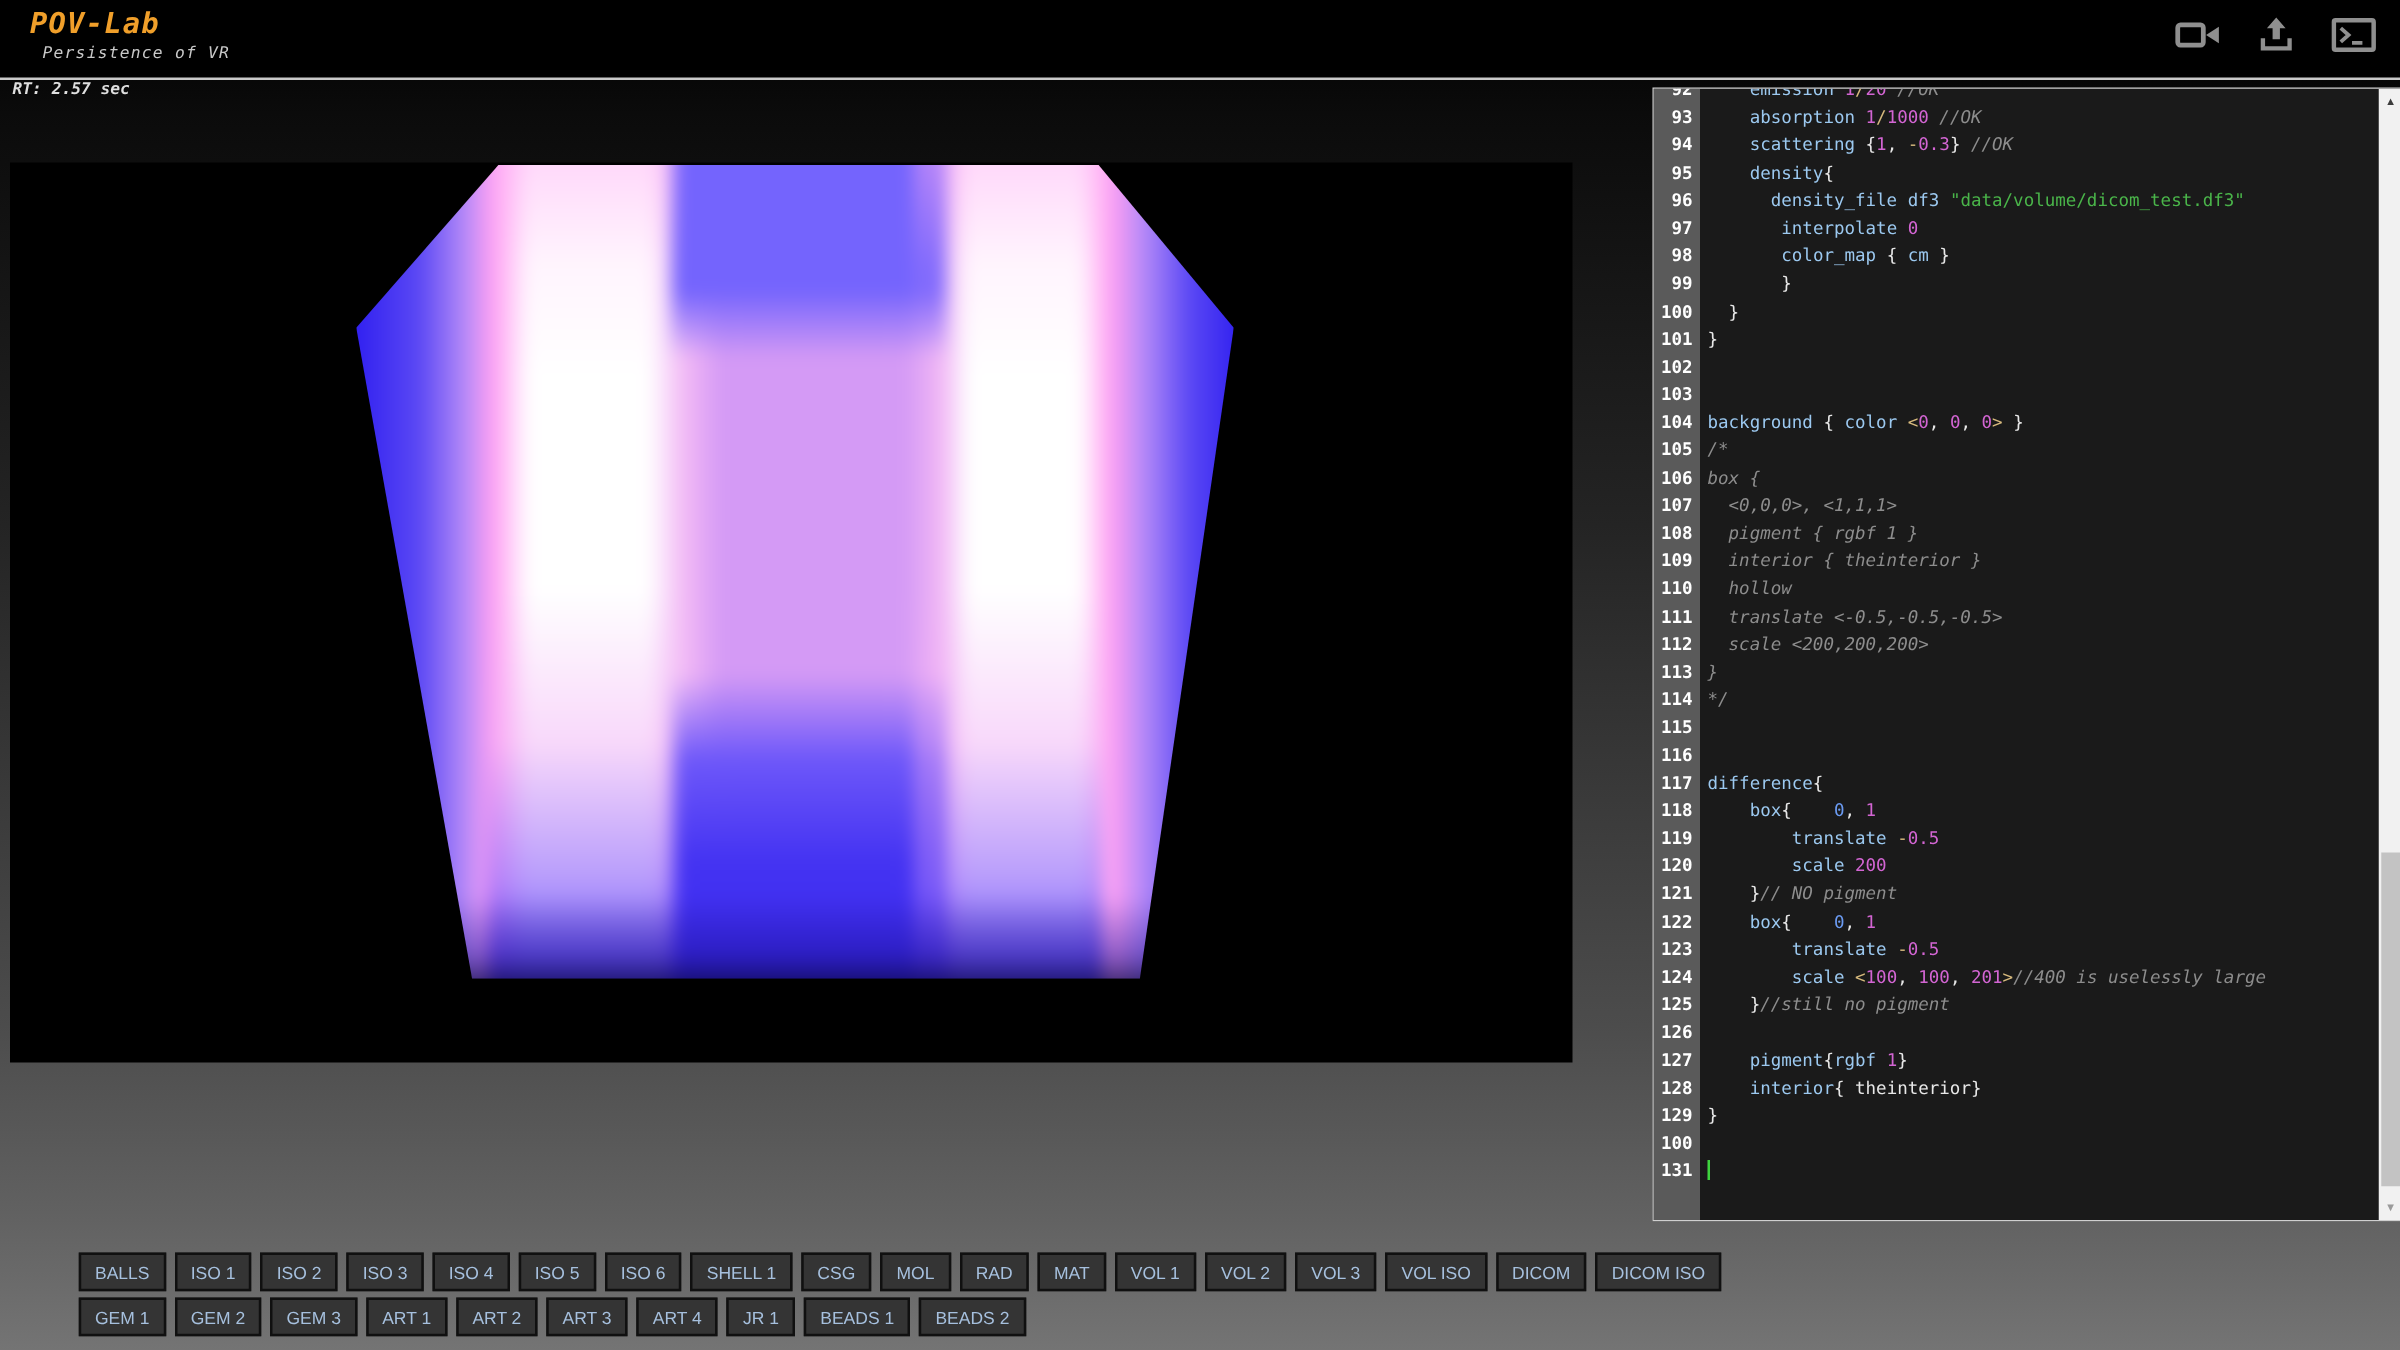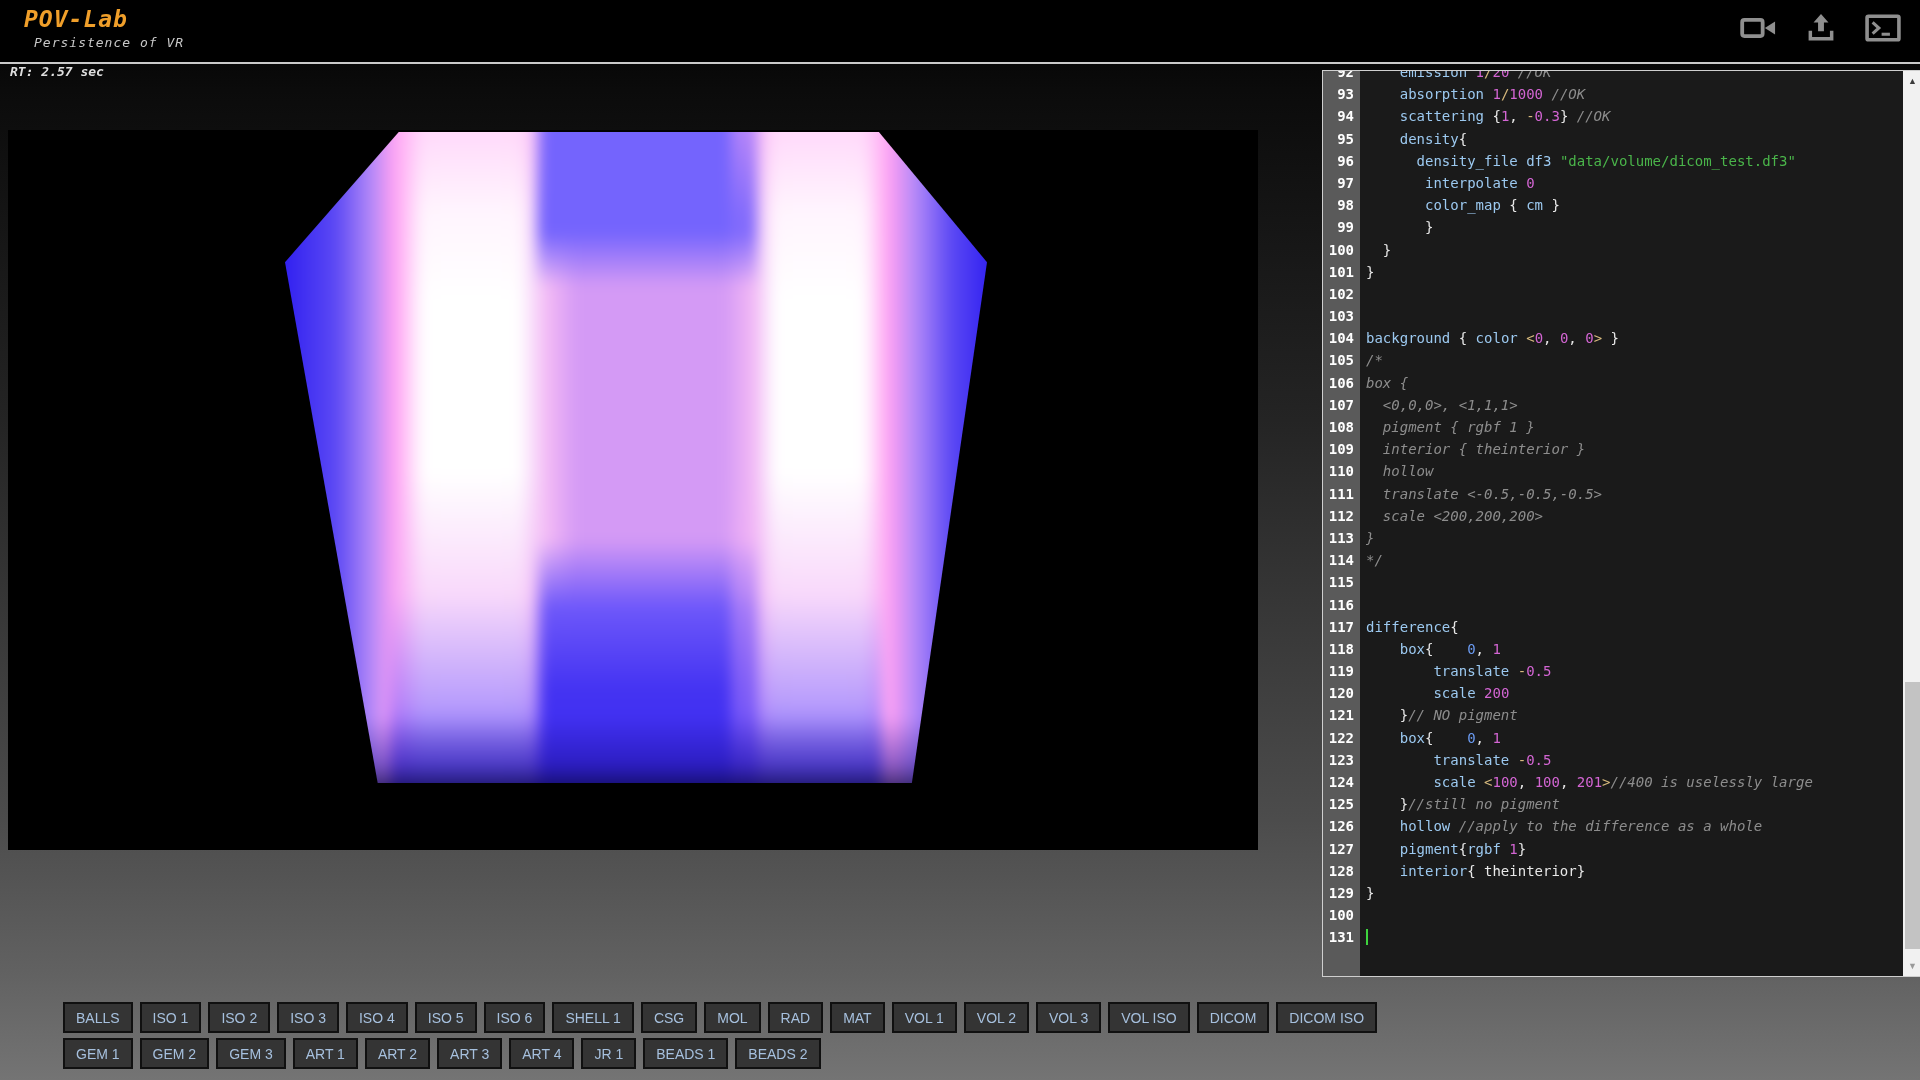--- a/index.html
+++ b/index.html
@@ -245,21 +245,20 @@
       <div class="code-row">
         <span class="ln">124</span>
         <span class="code"><span class="tk-pl">        </span><span class="tk-kw">scale</span><span class="tk-pl"> </span><span class="tk-op">&lt;</span><span class="tk-num">100</span><span class="tk-pl">, </span><span class="tk-num">100</span><span class="tk-pl">, </span><span class="tk-num">201</span><span class="tk-op">&gt;</span><span class="tk-cm">//400 is uselessly large</span></span>
       </div>
       <div class="code-row">
         <span class="ln">125</span>
         <span class="code"><span class="tk-pl">    }</span><span class="tk-cm">//still no pigment</span></span>
       </div>
       <div class="code-row">
         <span class="ln">126</span>
-        <span class="code"><span class="tk-pl">    </span><span class="tk-kw">hollow</span><span class="tk-pl"> </span><span class="tk-cm">//apply to the difference as a whole</span></span>
       </div>
       <div class="code-row">
         <span class="ln">127</span>
         <span class="code"><span class="tk-pl">    </span><span class="tk-kw">pigment</span><span class="tk-pl">{</span><span class="tk-kw">rgbf</span><span class="tk-pl"> </span><span class="tk-num">1</span><span class="tk-pl">}</span></span>
       </div>
       <div class="code-row">
         <span class="ln">128</span>
         <span class="code"><span class="tk-pl">    </span><span class="tk-kw">interior</span><span class="tk-pl">{ </span><span class="tk-pl">theinterior</span><span class="tk-pl">}</span></span>
       </div>
       <div class="code-row">

